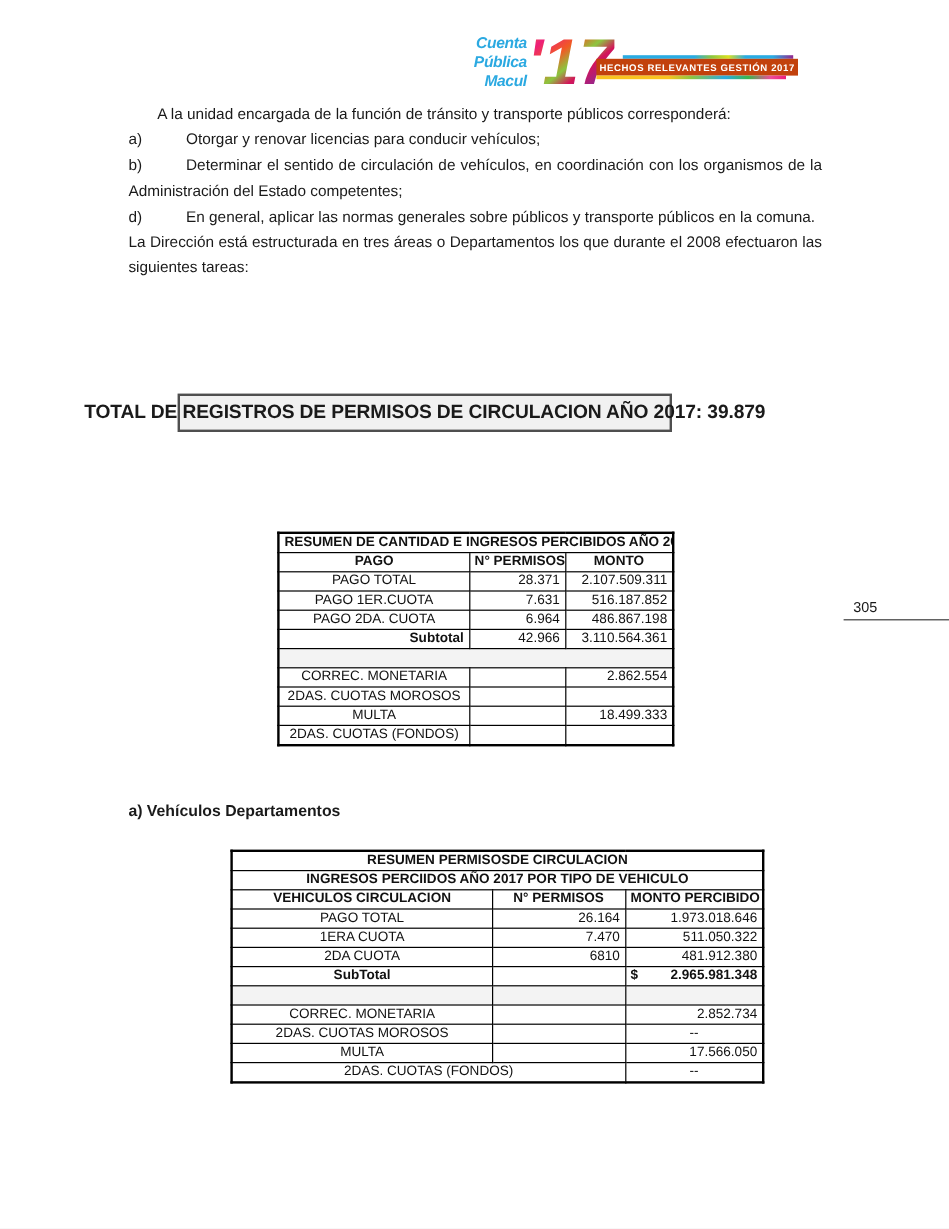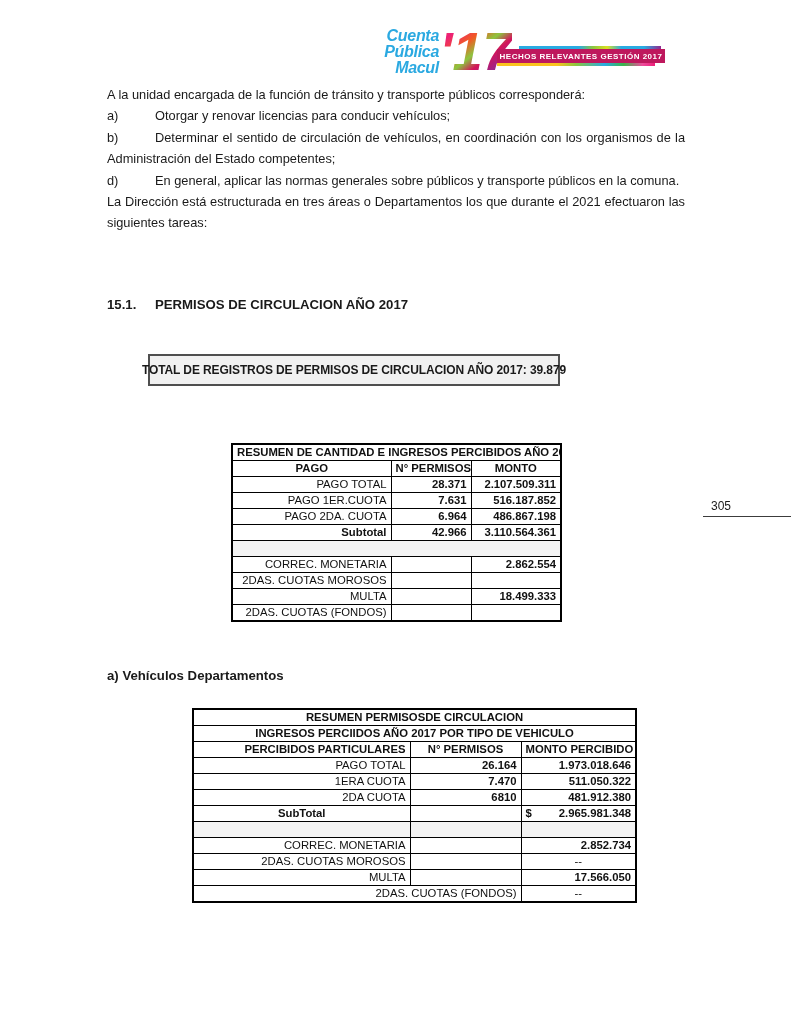--- a/index.html
+++ b/index.html
@@ -2,56 +2,56 @@
 <html><head>
 <meta charset="utf-8">
 <style>
   html,body{margin:0;padding:0;}
   body{background:#e9e9e9;font-family:"Liberation Sans",sans-serif;}
   .page{position:relative;width:791px;height:1024px;margin:0 auto;background:#ffffff;color:#1a1a1a;overflow:hidden;}
 
   
   .logo-wrap{position:absolute;left:361px;top:22px;display:flex;align-items:flex-start;}
   .logo-text{width:78px;text-align:right;color:#2BA9E1;font-weight:bold;font-style:italic;
-             font-size:16px;line-height:16px;letter-spacing:-0.3px;padding-top:6px;}
+             font-size:13px;line-height:16px;letter-spacing:-0.3px;padding-top:6px;}
   .logo-year-svg{display:block;margin-left:1px;margin-top:-4px;}
   .banner{position:absolute;left:497px;top:46px;width:168px;}
   .banner-stripe-top{height:3px;margin-left:22px;margin-right:4px;
     background:linear-gradient(90deg,#29ABE2 0%,#29ABE2 42%,#8CC63F 52%,#D9E021 62%,#29ABE2 72%,#29ABE2 88%,#93278F 100%);}
-  .banner-bar{height:14px;background:#be185d;color:#ffffff;font-size:8px;font-weight:bold;
+  .banner-bar{height:14px;background:#c2410c;color:#ffffff;font-size:8px;font-weight:bold;
     letter-spacing:0.5px;text-align:center;line-height:15px;white-space:nowrap;overflow:hidden;}
   .banner-stripe-bottom{height:3px;margin-right:10px;
     background:linear-gradient(90deg,#F9C31F 0%,#F9C31F 38%,#8CC63F 50%,#29ABE2 68%,#39B54A 80%,#ED4C9B 92%,#ED1E79 100%);}
 
   
   .intro{position:absolute;left:107px;top:84px;width:578px;font-size:12.8px;line-height:21.4px;}
   .intro p{margin:0;text-align:justify;}
-  .intro .lead{text-align:left;}
+  .intro .lead{text-align:left;margin-left:24px;}
   .marker{display:inline-block;width:48px;}
 
   .h151{position:absolute;left:107px;top:297px;width:578px;font-size:13.2px;font-weight:bold;}
   .hnum{display:inline-block;width:48px;}
   .total-box{position:absolute;left:148px;top:328px;width:408px;height:28px;
     border:2px solid #4F4F4F;background:#F1F1F1;display:flex;align-items:center;justify-content:center;
-    font-weight:bold;font-size:12px;white-space:nowrap;letter-spacing:-0.1px;margin-top:26px;}
+    font-weight:bold;font-size:16px;white-space:nowrap;letter-spacing:-0.1px;}
   .h1511{position:absolute;left:107px;top:384px;width:600px;font-size:13.2px;font-weight:bold;line-height:22px;}
 
   .page-num{position:absolute;left:703px;top:499px;width:82px;font-size:12px;
     border-bottom:1.5px solid #3c3c3c;padding-bottom:3px;padding-left:8px;}
 
   .vehicles-h{position:absolute;left:107px;top:668px;font-size:13.2px;font-weight:bold;}
 
   
   table.doc-table{border-collapse:collapse;table-layout:fixed;border:2px solid #000;
     font-size:11.3px;font-family:"Liberation Sans",sans-serif;color:#111;}
   table.doc-table td{border:1px solid #000;height:15px;line-height:15px;padding:0 4px;
     overflow:hidden;white-space:nowrap;}
   .t1{position:absolute;left:231px;top:443px;width:329px;}
   .t2{position:absolute;left:192px;top:708px;width:443px;border-radius:12px;}
-  td.l{text-align:right;} td.r{text-align:right;font-weight:bold;} td.c{text-align:center;}
+  td.l{text-align:center;} td.r{text-align:right;} td.c{text-align:center;}
   td.b{font-weight:bold;}
   td.spacer{background:#F3F3F3;}
   td.money{font-weight:bold;}
   .money-in{display:flex;justify-content:space-between;align-items:center;}
 
 </style>
 </head>
 <body>
 
 <div class="page">
@@ -82,26 +82,23 @@
     <div class="banner-stripe-top"></div>
     <div class="banner-bar">HECHOS RELEVANTES GESTIÓN 2017</div>
     <div class="banner-stripe-bottom"></div>
   </div>
 
   <div class="intro">
     <p class="lead">A la unidad encargada de la función de tránsito y transporte públicos corresponderá:</p>
     <p><span class="marker">a)</span><span>Otorgar y renovar licencias para conducir vehículos;</span></p>
     <p><span class="marker">b)</span><span>Determinar el sentido de circulación de vehículos, en coordinación con los organismos de la Administración del Estado competentes;</span></p>
     <p><span class="marker">d)</span><span>En general, aplicar las normas generales sobre públicos y transporte públicos en la comuna.</span></p>
-    <p>La Dirección está estructurada en tres áreas o Departamentos los que durante el 2021 efectuaron las siguientes tareas:</p>
+    <p>La Dirección está estructurada en tres áreas o Departamentos los que durante el 2008 efectuaron las siguientes tareas:</p>
   </div>
 
-  <div class="h151">
-    <span class="hnum">15.1.</span><span>PERMISOS DE CIRCULACION AÑO 2017</span>
-  </div>
 
   <div class="total-box">TOTAL DE REGISTROS DE PERMISOS DE CIRCULACION AÑO 2017: 39.879</div>
 
 
   <div class="page-num">305</div>
 
   <table class="doc-table t1">
     <colgroup>
         <col style="width:159px">
         <col style="width:80px">
@@ -171,21 +168,21 @@
         <col style="width:115px">
       </colgroup>
     <tbody>
       <tr>
         <td colspan="3" class="c b">RESUMEN PERMISOSDE CIRCULACION</td>
       </tr>
       <tr>
         <td colspan="3" class="c b">INGRESOS PERCIIDOS AÑO 2017 POR TIPO DE VEHICULO</td>
       </tr>
       <tr>
-        <td class="l b">PERCIBIDOS PARTICULARES</td>
+        <td class="l b">VEHICULOS CIRCULACION</td>
         <td class="c b">N° PERMISOS</td>
         <td class="c b">MONTO PERCIBIDO ($)</td>
       </tr>
       <tr>
         <td class="l">PAGO TOTAL</td>
         <td class="r">26.164</td>
         <td class="r">1.973.018.646</td>
       </tr>
       <tr>
         <td class="l">1ERA CUOTA</td>

